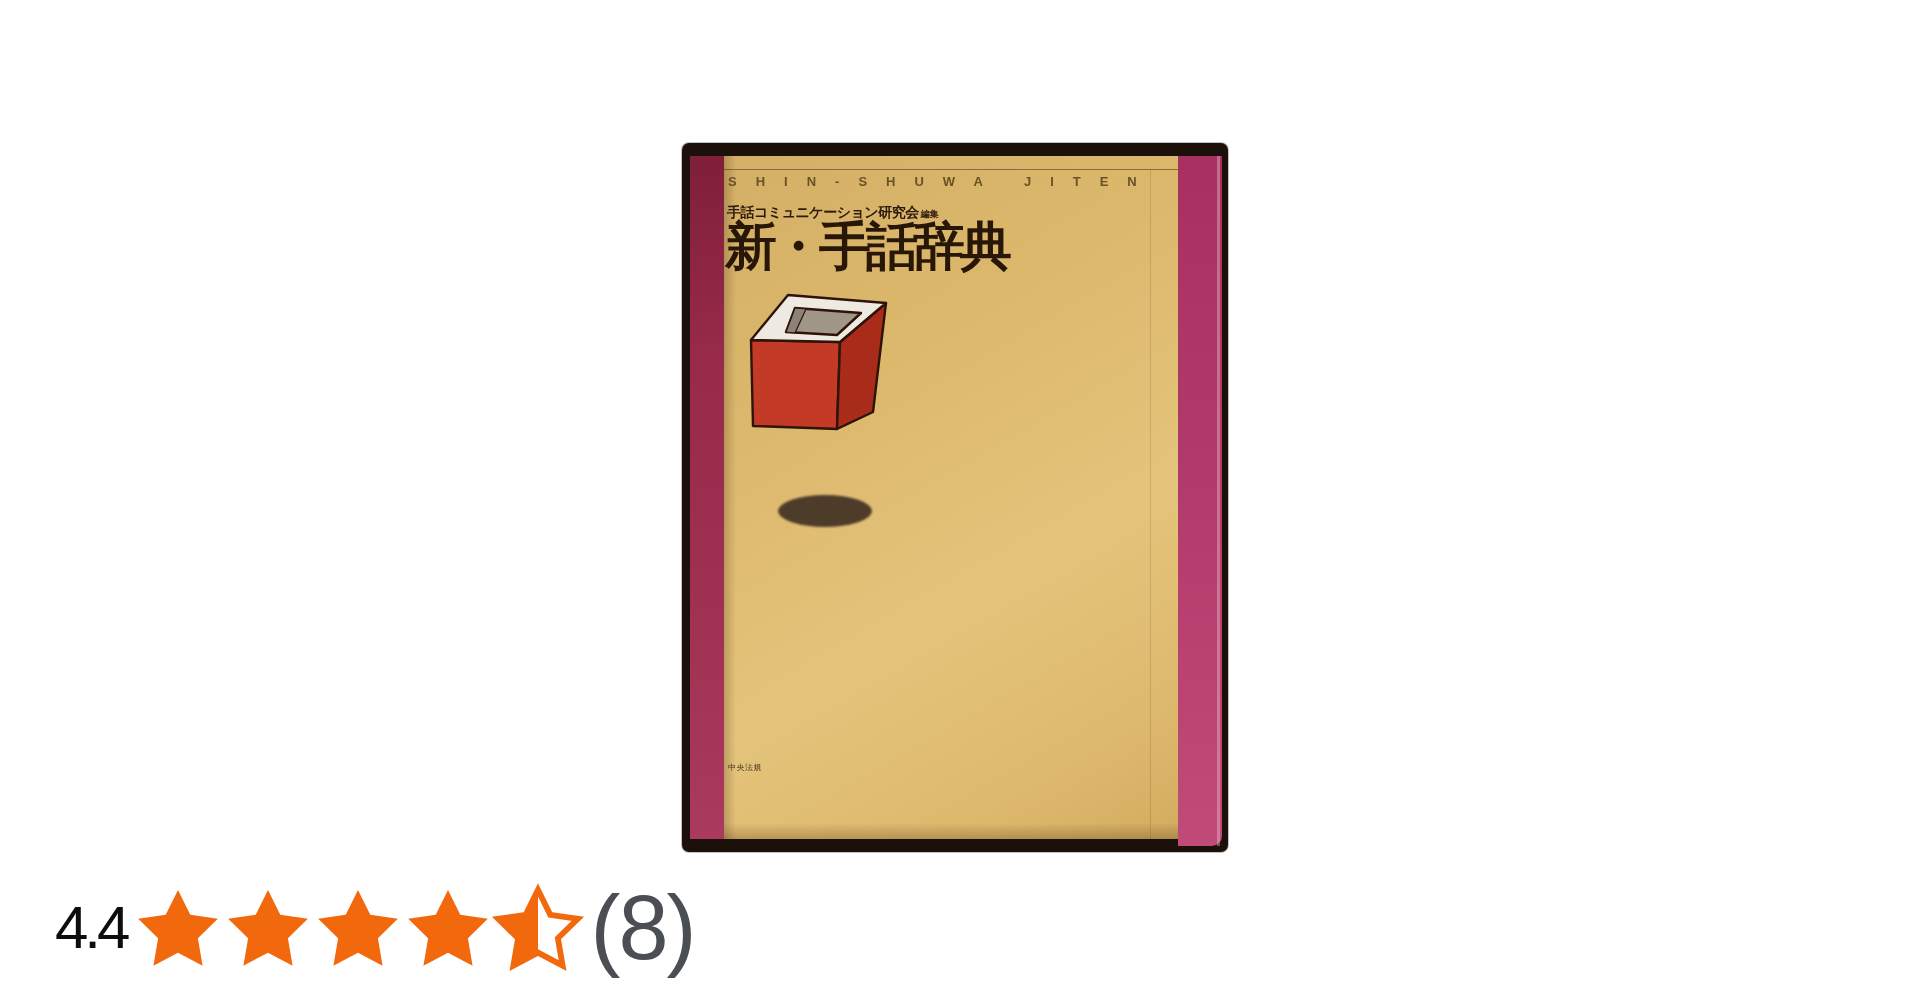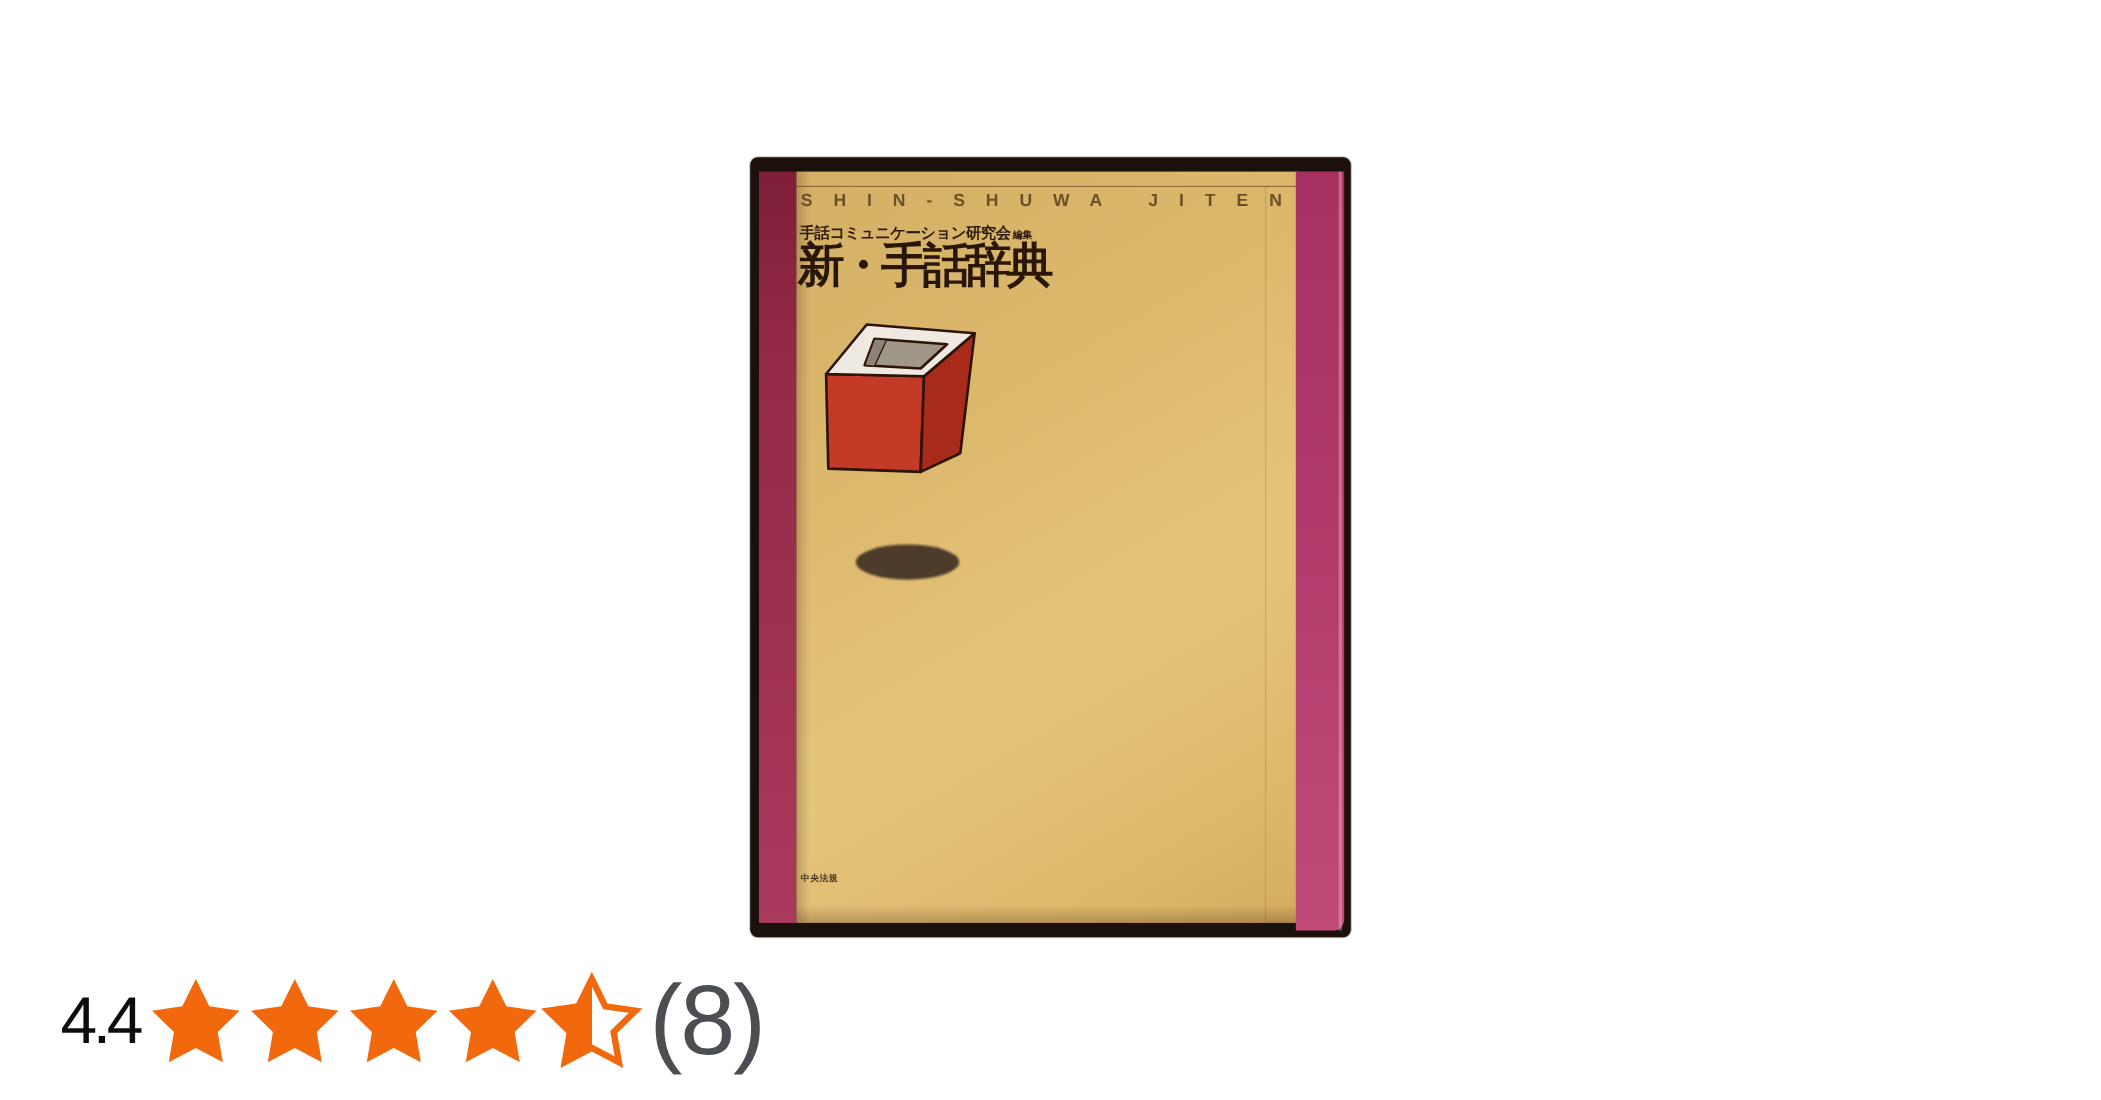--- a/index.html
+++ b/index.html
@@ -22,30 +22,30 @@
         background:linear-gradient(180deg,#a63160 0%,#b13a6a 45%,#c04a78 100%);
         border-radius:0 0 10px 0;}
   .band::after{content:"";position:absolute;right:2px;top:0;width:3px;height:100%;
         background:rgba(255,210,225,.35);}
 
   .cover-rule{position:absolute;left:0;top:13px;width:100%;height:1px;
         background:rgba(74,48,20,.55);}
   .flap-line{position:absolute;left:426px;top:13px;width:1px;height:670px;
         background:rgba(60,35,10,.14);}
   .caption{position:absolute;left:4px;top:18px;white-space:nowrap;
-        font-size:16px;font-weight:700;color:#6a5126;letter-spacing:19px;}
+        font-size:13px;font-weight:700;color:#6a5126;letter-spacing:19px;}
   .author-row{position:absolute;left:3px;top:47px;white-space:nowrap;color:#2c1a0c;}
   .author{font-size:14px;font-weight:700;letter-spacing:-0.5px;}
   .editor{font-size:9px;font-weight:700;margin-left:2px;}
   .title{position:absolute;left:1px;top:64px;margin:0;white-space:nowrap;
-        font-size:43px;font-weight:900;color:#281607;letter-spacing:-5px;line-height:1;}
+        font-size:52px;font-weight:900;color:#281607;letter-spacing:-5px;line-height:1;}
   .cube{position:absolute;left:24px;top:135px;}
   .shadow-ellipse{position:absolute;left:54px;top:339px;width:94px;height:32px;
         border-radius:50%;background:#4e3c2b;filter:blur(1.2px);}
-  .publisher{position:absolute;left:4px;top:637px;font-size:8px;font-weight:700;
+  .publisher{position:absolute;left:4px;top:606px;font-size:8px;font-weight:400;
         color:#44301a;letter-spacing:.5px;}
 
   
   .rating{position:absolute;left:55px;top:872px;height:112px;
           display:flex;align-items:center;}
   .score{font-size:60px;line-height:1;color:#0c0d0e;letter-spacing:-4px;margin-right:6px;}
   .stars{display:flex;align-items:center;}
   .stars svg{width:92px;height:88px;display:block;margin-right:-2px;overflow:visible;}
   .count{font-size:90px;line-height:1;letter-spacing:-2px;margin-left:8px;}
 </style>

